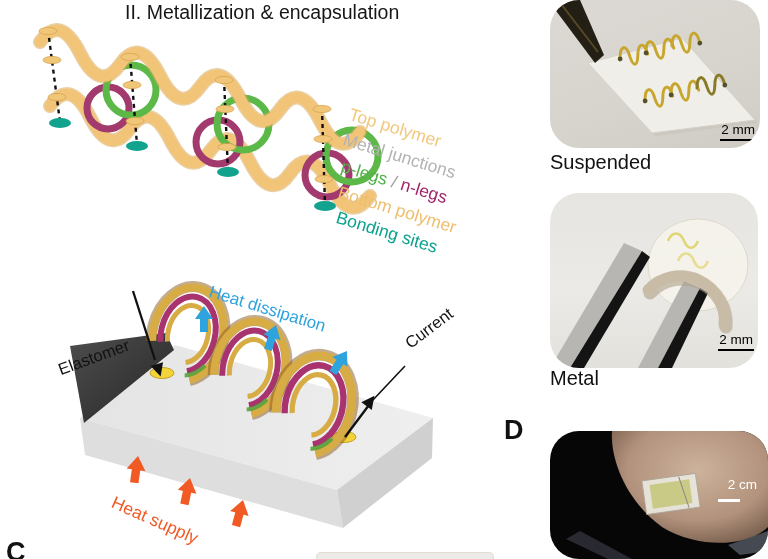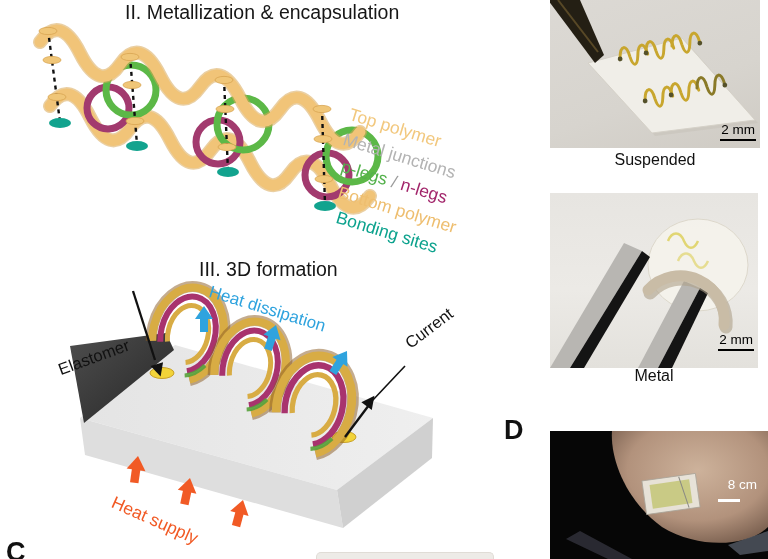--- a/index.html
+++ b/index.html
@@ -4,25 +4,25 @@
 <style>
   html,body{margin:0;padding:0;}
   #fig{
     position:relative;width:768px;height:559px;background:#ffffff;
     font-family:"Liberation Sans", sans-serif;overflow:hidden;color:#161616;
   }
   .abs{position:absolute;}
   .title{font-size:19.5px;white-space:nowrap;color:#161616;margin-left:30px;}
   .leg{font-size:17.5px;white-space:nowrap;transform:rotate(17deg);transform-origin:left top;line-height:1;}
   .ann{white-space:nowrap;line-height:1;transform-origin:left top;}
-  .caption{font-size:16px;text-align:center;color:#111;}
+  .caption{font-size:20px;text-align:left;color:#111;}
   .panel-letter{font-size:27px;font-weight:bold;color:#111;line-height:1;}
   .scalebar{font-size:13.5px;color:#000;border-bottom:2.5px solid #000;padding:0 1px 1px 1px;line-height:1.1;white-space:nowrap;}
   .scalebar.white{color:#fff;border-bottom:none;}
-  .photo{position:absolute;overflow:hidden;}
+  .photo{position:absolute;overflow:hidden;border-radius:29px;}
   #photo-suspended{left:550px;top:0;width:210px;height:148px;background:linear-gradient(160deg,#DCD9D4 0%,#D7D4CE 60%,#CFCBC4 100%);}
   #photo-bent{left:550px;top:193px;width:208px;height:175px;background:linear-gradient(180deg,#E7E5E1 0%,#ECEAE6 55%,#E3E1DC 100%);}
   #photo-skin{left:550px;top:431px;width:218px;height:128px;background:#060606;}
   #bottom-cut-bar{left:316px;top:552px;width:176px;height:8px;background:#EDEBE7;border:1px solid #E0DCD6;border-bottom:none;border-radius:5px 5px 0 0;}
   svg{display:block;}
 </style>
 </head>
 <body>
 
 <div id="fig">
@@ -158,21 +158,20 @@
 
       <g>
         <path d="M345,437 L372,401" stroke="#111" stroke-width="2.3" fill="none"></path>
         <path d="M0,-9 L6.5,4 L-6.5,4 Z" transform="translate(369,403) rotate(37)" fill="#111"></path>
         <path d="M372,401 L405,366" stroke="#111" stroke-width="1.6" fill="none"></path>
       </g>
     </g>
   </svg>
 
   <div class="abs title" style="left:95px;top:1px">II. Metallization &amp; encapsulation</div>
-  <div class="abs title" style="left:169px;top:258px">III. 3D formation</div>
 
   <div class="abs leg" style="left: 352px; top: 106px; color: rgb(242, 200, 126);">Top polymer</div>
   <div class="abs leg" style="left: 346px; top: 131px; color: rgb(179, 179, 179);">Metal junctions</div>
   <div class="abs leg" style="left:344px;top:158px">
     <span style="color: rgb(84, 177, 76);">p-legs</span><span style="color: rgb(155, 155, 155);"> / </span><span style="color: rgb(162, 38, 107);">n-legs</span>
   </div>
   <div class="abs leg" style="left: 341px; top: 184px; color: rgb(238, 190, 111);">Bottom polymer</div>
   <div class="abs leg" style="left: 339px; top: 209px; color: rgb(12, 162, 141);">Bonding sites</div>
 
   <div class="abs ann" style="left: 212px; top: 283px; font-size: 17px; transform: rotate(17deg); color: rgb(47, 163, 222);">Heat dissipation</div>
@@ -247,19 +246,19 @@
       </defs>
       <path d="M62,0 C60,28 76,70 112,96 C152,120 200,114 218,96 L218,0 Z" fill="url(#skinGrad)"></path>
       <path d="M30,100 L82,128 L58,128 L16,108 Z" fill="#30303A" opacity=".85"></path>
       <path d="M178,114 L218,100 L218,120 L190,124 Z" fill="#5A606C" opacity=".75"></path>
       <g transform="translate(121,63) rotate(-8)">
         <rect x="-27" y="-17" width="54" height="34" fill="#E9E5DB" stroke="#A9A49A" stroke-width="0.8" opacity=".96"></rect>
         <rect x="-20" y="-12" width="40" height="24" fill="#C9CA85"></rect>
         <line x1="10" y1="-16" x2="16" y2="16" stroke="#8a8a84" stroke-width="1"></line>
       </g>
     </svg>
-    <span class="scalebar white abs" style="right:10px;top:47px">8 cm</span>
+    <span class="scalebar white abs" style="right:10px;top:47px">2 cm</span>
     <div class="abs" style="right:28px;top:68px;width:22px;height:2.5px;background:#fff"></div>
   </div>
 
   <div id="bottom-cut-bar" class="abs"></div>
 
 </div>
 
 </body></html>

